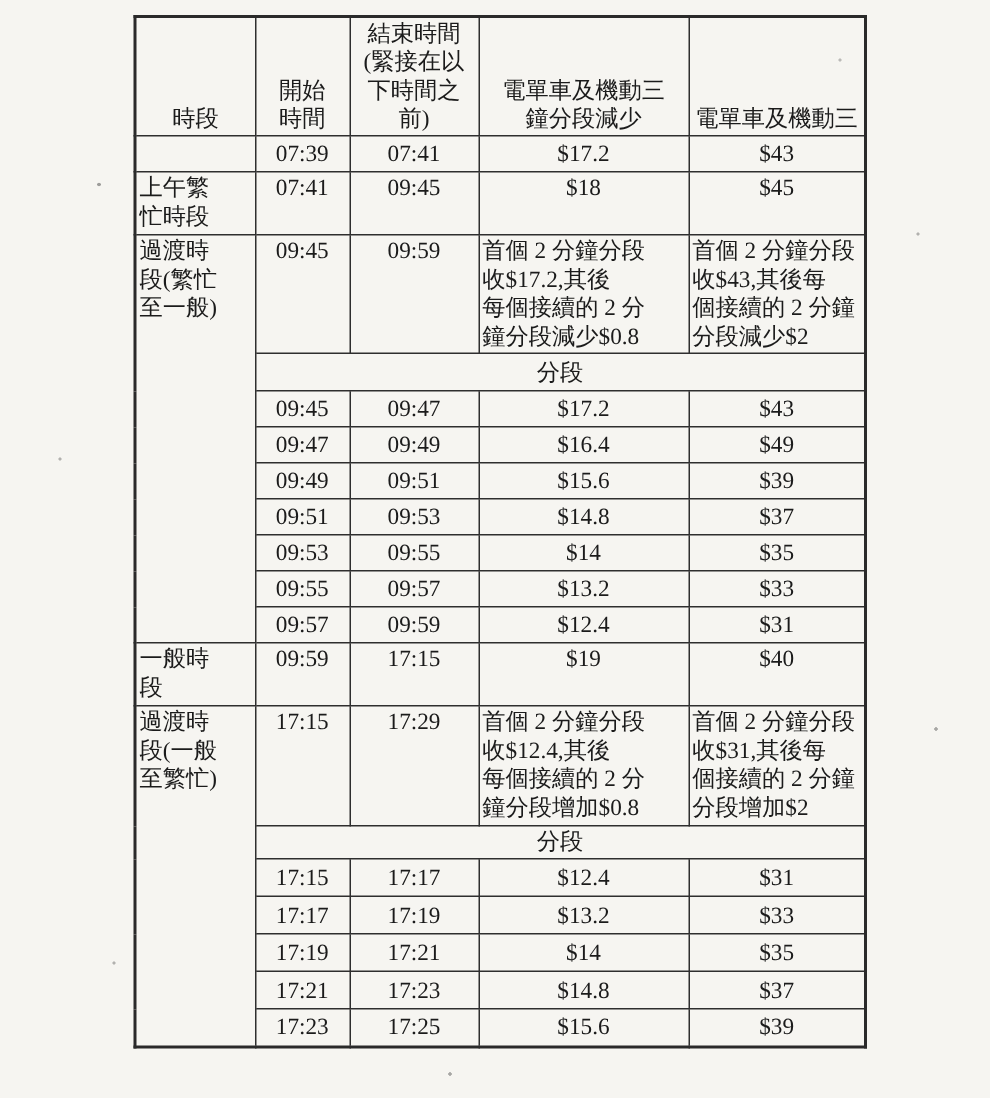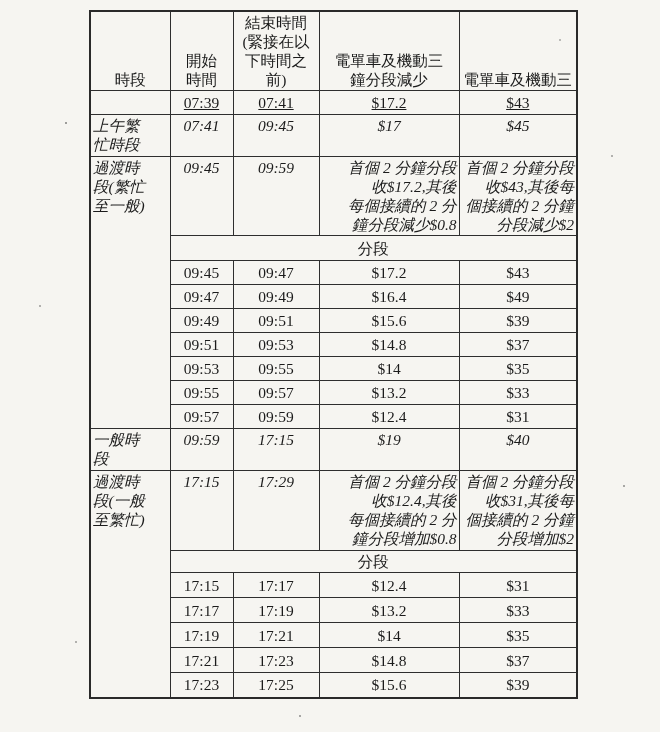--- a/index.html
+++ b/index.html
@@ -41,25 +41,25 @@
     font-weight: normal;
     font-size: 15.5px;
     line-height: 19px;
     padding: 1px 2px;
     overflow: hidden;
   }
   .pre      { white-space: pre-line; }
   .num      { text-align: center; }
   .hdr      { vertical-align: bottom; text-align: center; padding-bottom: 5px; margin-top: 32px; }
   .label    { text-align: left; vertical-align: top; padding: 1px 2px 1px 4px; }
-  .longtext { text-align: right; vertical-align: top; padding: 2px 3px 2px 5px; }
-  tr.v-top td { vertical-align: top; font-style: italic; }
+  .longtext { text-align: left; vertical-align: top; padding: 2px 3px 2px 5px; }
+  tr.v-top td { vertical-align: top; }
   
   .h-header { height: 77px; }
-  .h-pre    { height: 24px; text-decoration: underline; }
+  .h-pre    { height: 24px; }
   .h-peak   { height: 42px; }
   .h-trans  { height: 79px; }
   .h-seg    { height: 25px; }
   .h-sub    { height: 24px; }
   .h-normal { height: 42px; }
   .h-trans2 { height: 80px; }
   .h-seg2   { height: 22px; }
   .h-sub2   { height: 25px; }
   
   col.c-period { width: 80px; }
@@ -101,21 +101,21 @@
         <td class="num">07:41</td>
         <td class="num">$17.2</td>
         <td class="num">$43</td>
       </tr>
 
       <tr class="h-peak v-top">
         <td class="label pre">上午繁
 忙時段</td>
         <td class="num">07:41</td>
         <td class="num">09:45</td>
-        <td class="num">$17</td>
+        <td class="num">$18</td>
         <td class="num">$45</td>
       </tr>
 
       <tr class="h-trans v-top">
         <td class="label pre" rowspan="9">過渡時
 段(繁忙
 至一般)</td>
         <td class="num">09:45</td>
         <td class="num">09:59</td>
         <td class="longtext pre">首個 2 分鐘分段

